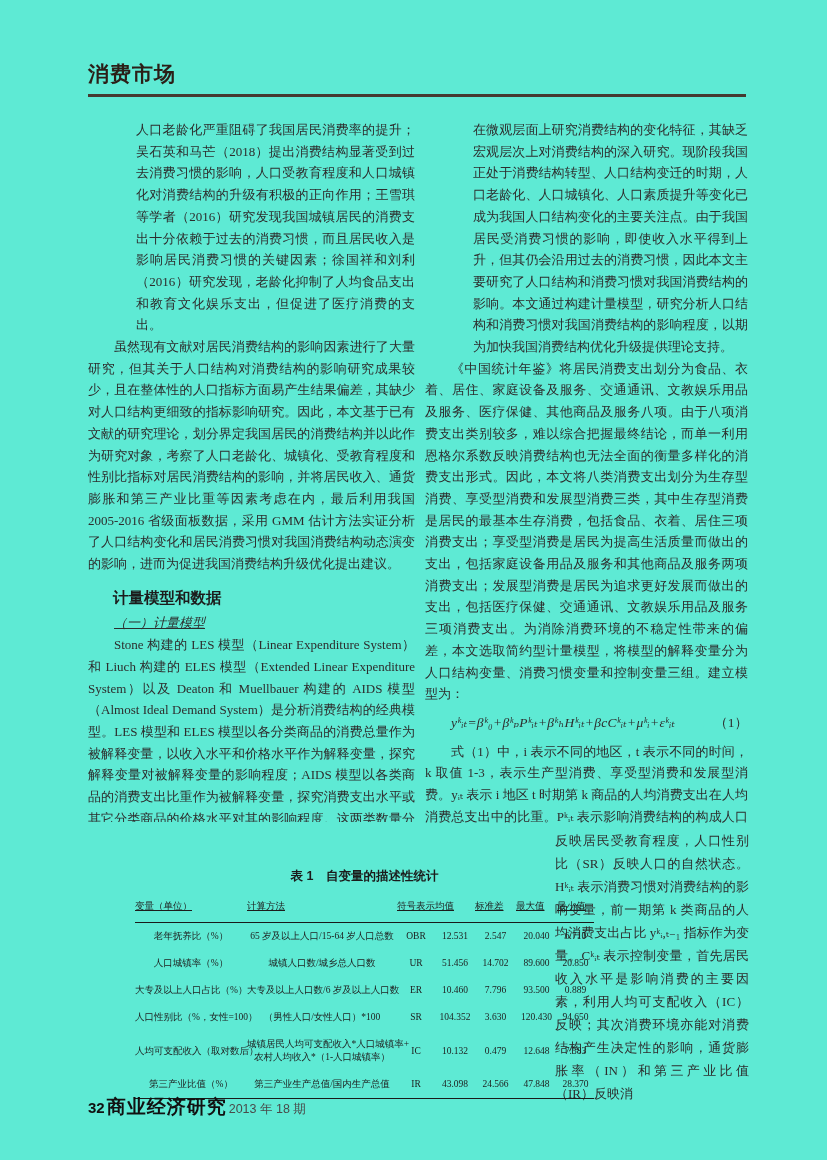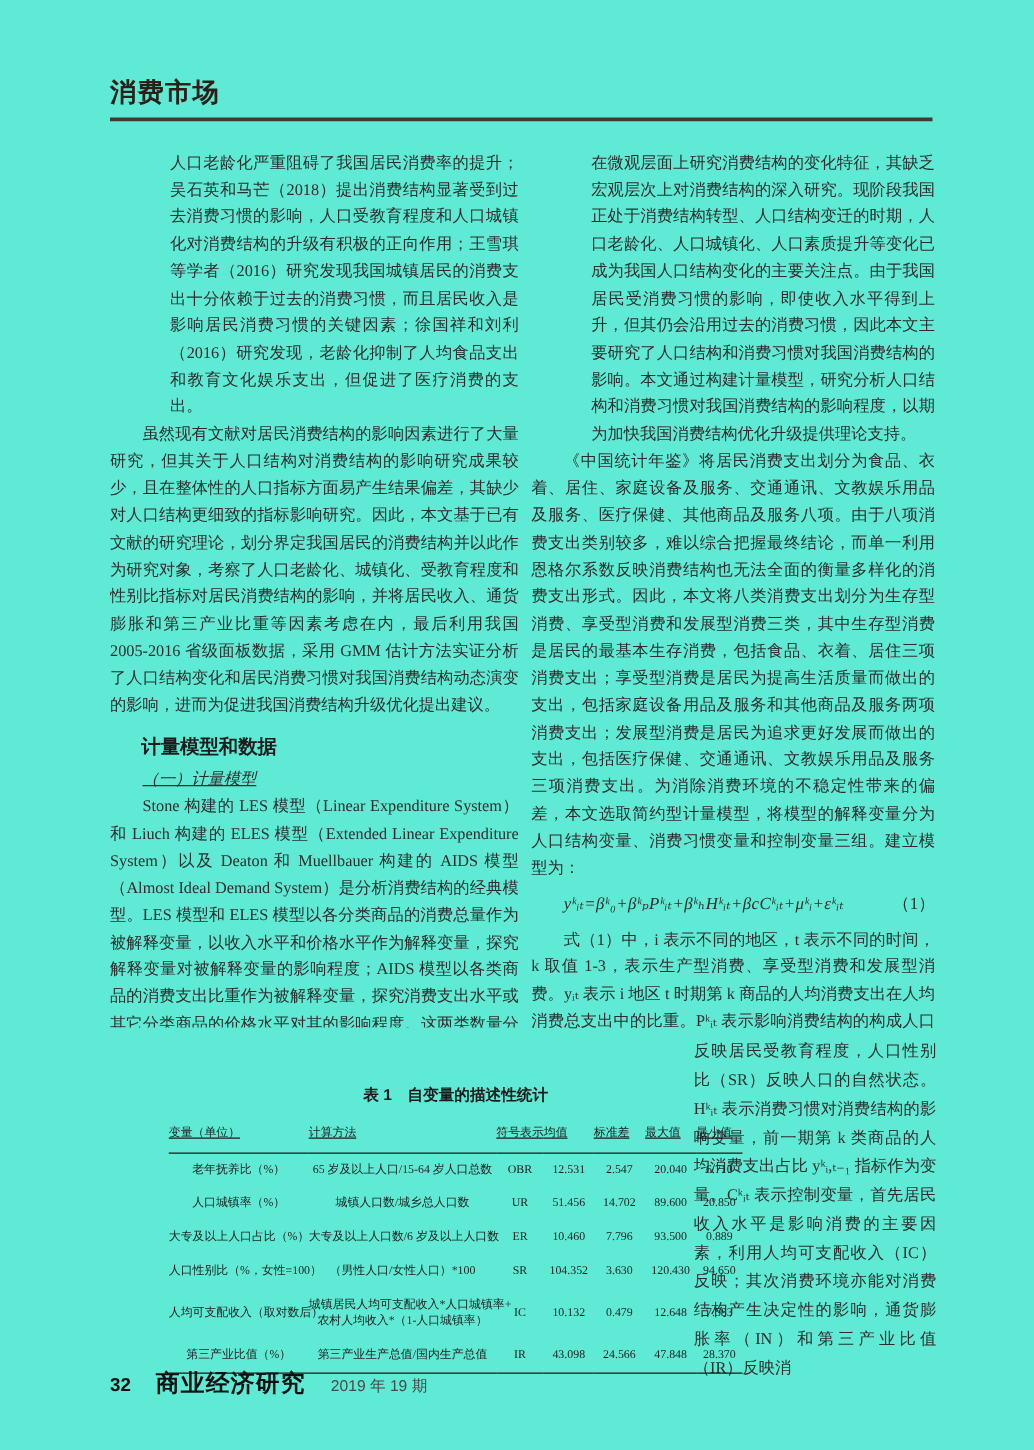--- a/index.html
+++ b/index.html
@@ -54,21 +54,21 @@
     font-size:9.5px;color:#1d1d1d;border-bottom:1.5px solid #1a1a1a;
   }
   table.stats th{
     font-weight:normal;padding:6px 0 9px 0;text-align:left;white-space:pre;
     border-bottom:1.5px solid #1a1a1a;
     text-decoration:underline;
   }
   table.stats td{padding:7px 0;text-align:center;white-space:pre;line-height:13px;}
   
   .footer{
-    position:absolute;left:88px;top:1094px;display:flex;align-items:baseline;gap:20px;
+    position:absolute;left:88px;top:1094px;display:flex;align-items:baseline;gap:2px;
     font-family:"Liberation Sans","DejaVu Sans",sans-serif;
   }
   .footer .page-num{font-size:15px;font-weight:bold;color:#111;}
   .footer .journal{font-size:19px;font-weight:bold;color:#111;letter-spacing:1px;}
   .footer .issue{font-size:12.5px;color:#4a4a4a;}
 </style>
 </head>
 <body>
 
 <div class="page">
@@ -178,16 +178,16 @@
             <td>47.848</td>
             <td>28.370</td>
           </tr>
         </tbody>
     </table>
   </div>
 
   <div class="footer">
     <span class="page-num">32</span>
     <span class="journal">商业经济研究</span>
-    <span class="issue">2019 年 19 期</span>
+    <span class="issue">2013 年 18 期</span>
   </div>
 
 </div>
 
 </body></html>

